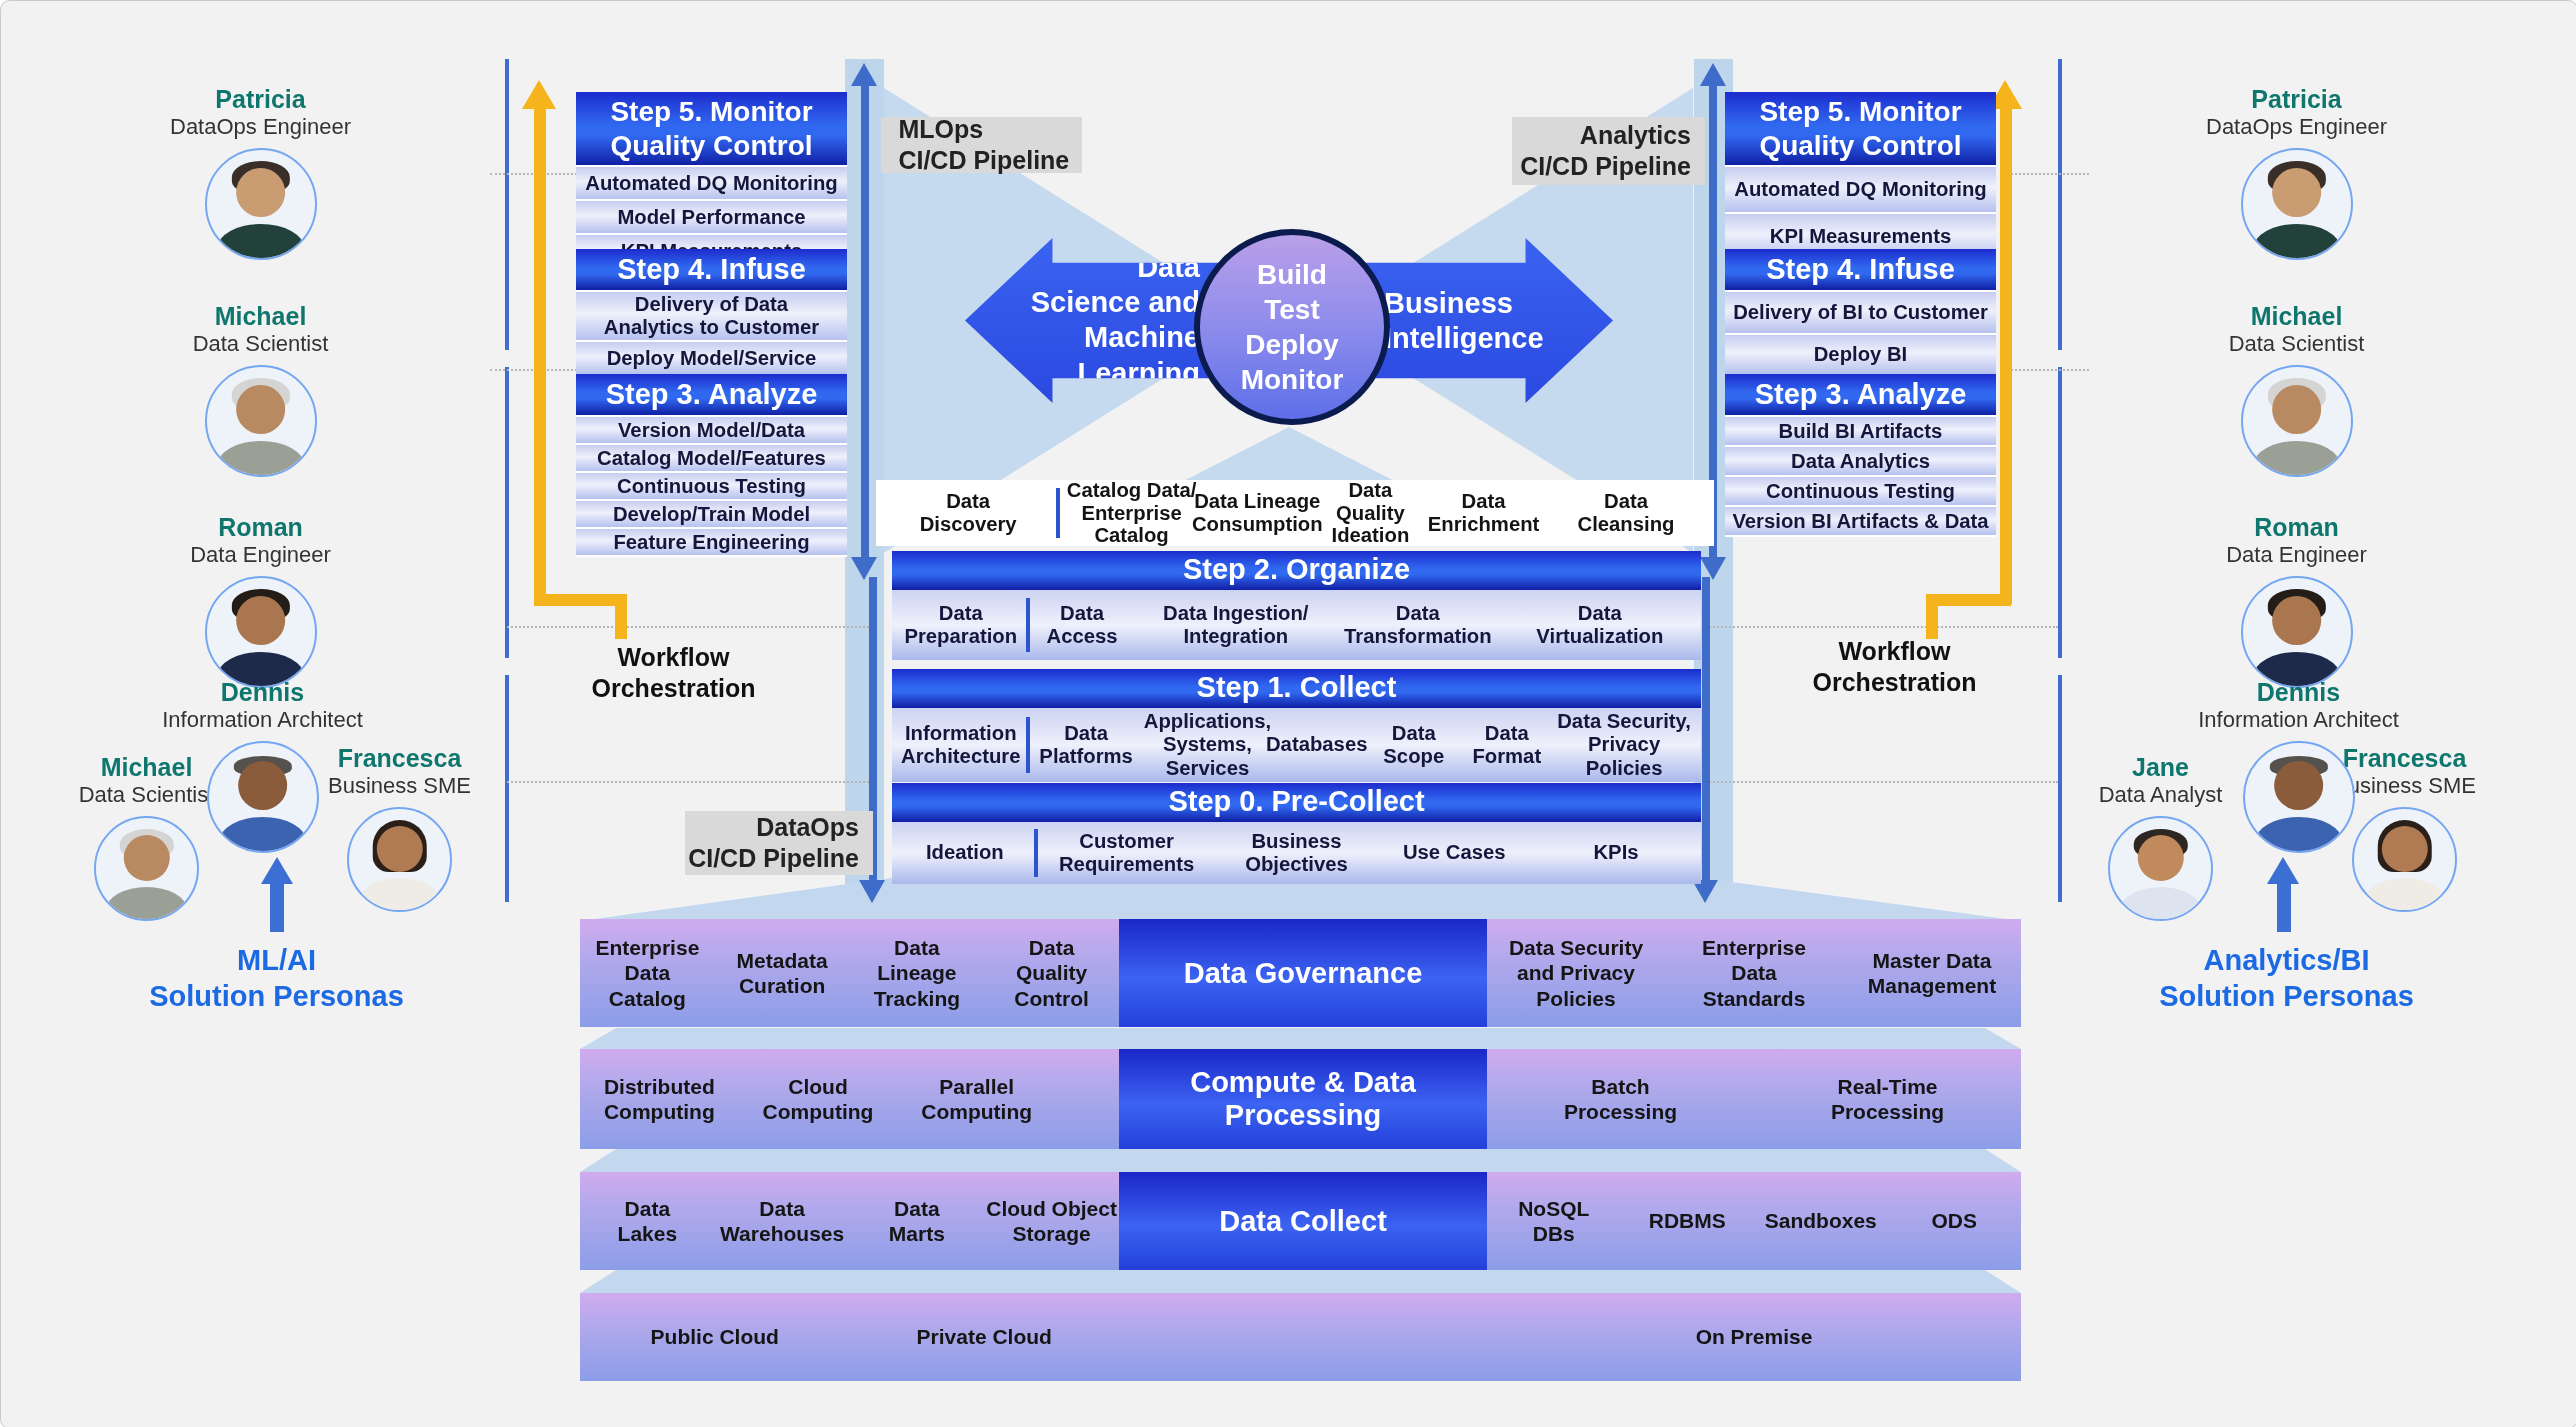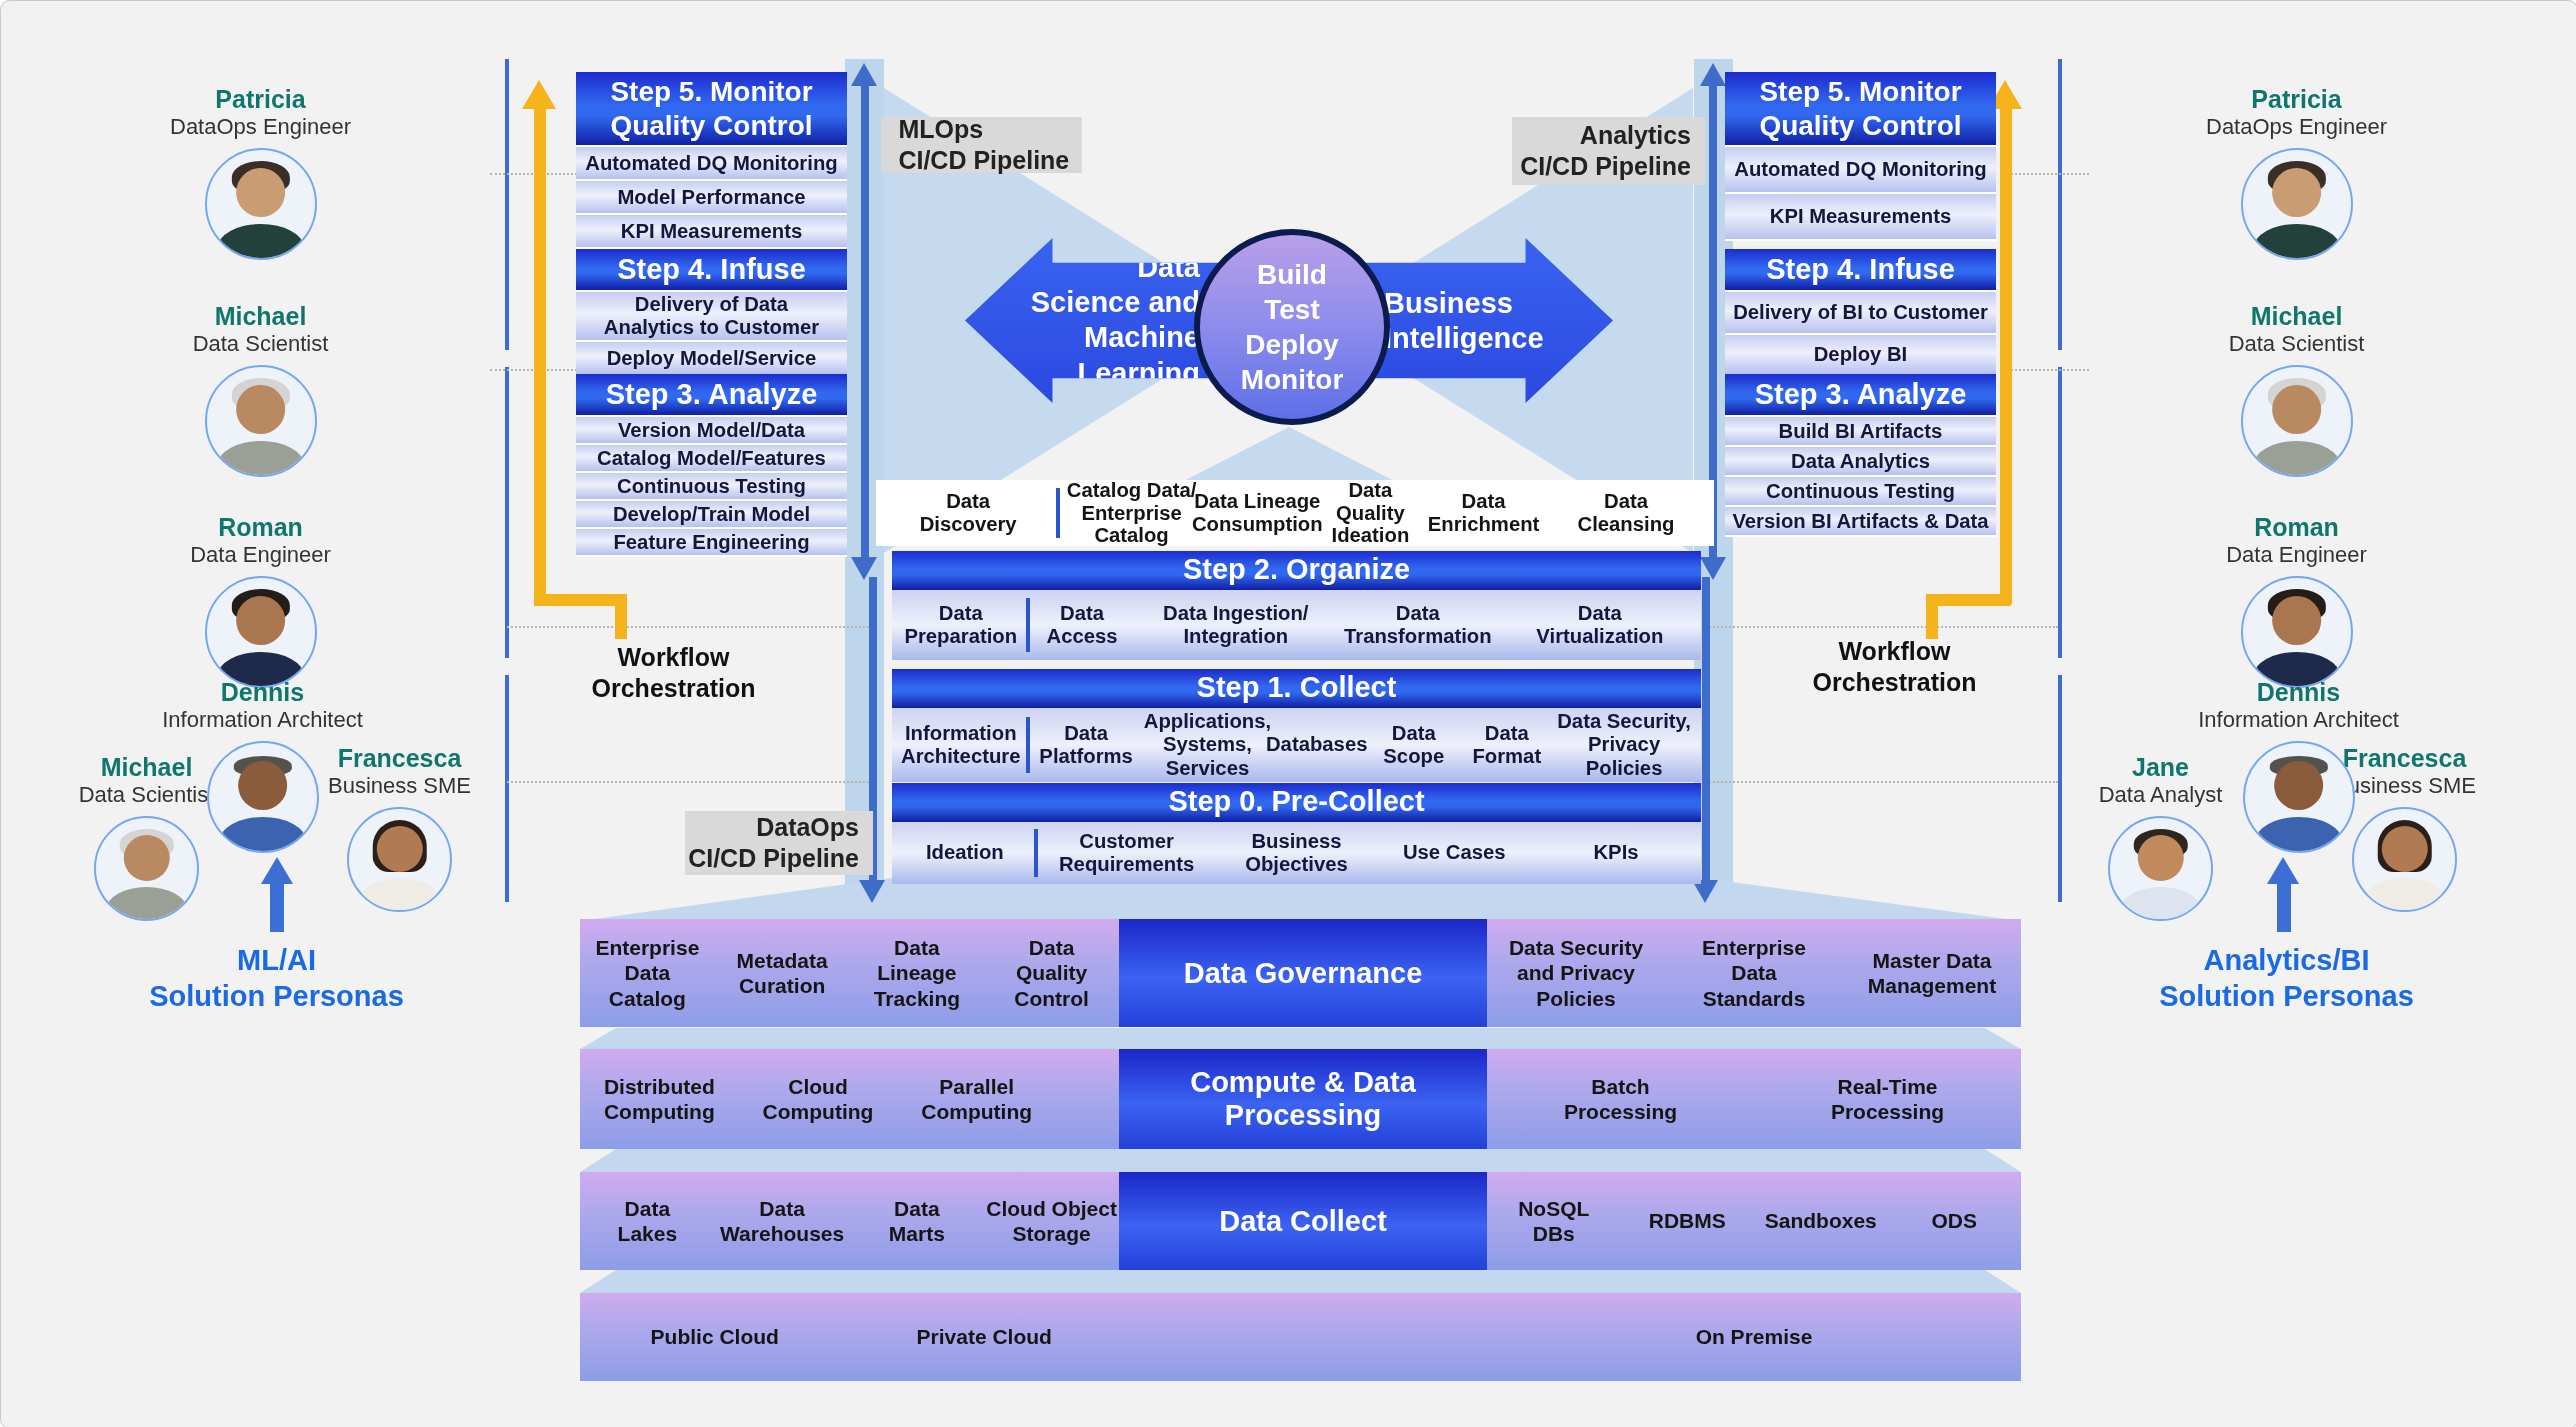--- a/index.html
+++ b/index.html
@@ -32,21 +32,21 @@
   .plabel{font-size:29px;font-weight:bold;color:#1B6AE4;text-align:center;line-height:1.25;}
   
   .vdash{position:absolute;width:3.9px;
     background:repeating-linear-gradient(180deg,#3f6cd0 0 291px,transparent 291px 308px);}
   .hdots{position:absolute;height:0;border-top:2.9px dotted #b5b5b5;}
   
   .sblock{position:absolute;}
   .shead{background:linear-gradient(180deg,#1c2ccd 0%,#3168f0 45%,#3168f0 60%,#0f1fa4 100%);
     color:#fff;font-weight:bold;text-align:center;display:flex;flex-direction:column;
     justify-content:center;line-height:1.2;border-bottom:2.9px solid #fff;}
-  .shead.one{font-size:29px;} .shead.two{font-size:28px;}
+  .shead.one{font-size:29px;} .shead.two{font-size:28px;margin-top:20px;}
   .sitem{background:linear-gradient(180deg,#c6cdf0 0%,#eef0fb 45%,#b6c1ee 100%);
     color:#14163c;font-weight:bold;font-size:20.3px;text-align:center;
     display:flex;align-items:center;justify-content:center;line-height:1.12;
     border-bottom:2.9px solid #fff;}
   
   .rowhead{background:linear-gradient(180deg,#1c2ccd 0%,#3168f0 45%,#3168f0 60%,#0f1fa4 100%);
     color:#fff;font-weight:bold;font-size:29px;text-align:center;line-height:1.3;}
   .rowitems{background:linear-gradient(180deg,#cdd3f2 0%,#eef0fb 50%,#aab8ec 100%);
     display:flex;align-items:center;}
   .rcell{color:#14163c;font-weight:bold;font-size:20.3px;text-align:center;line-height:1.15;

